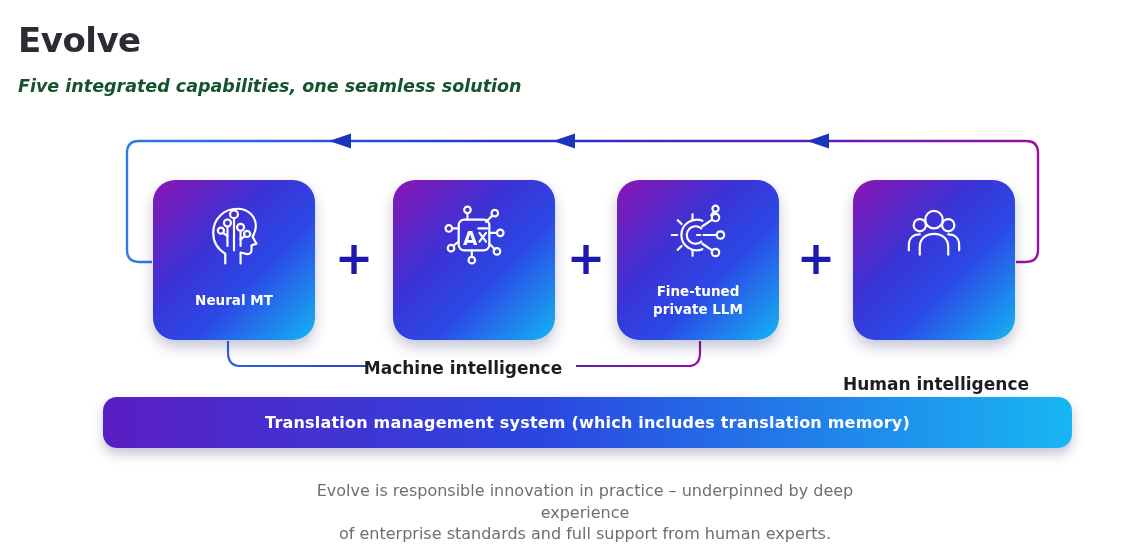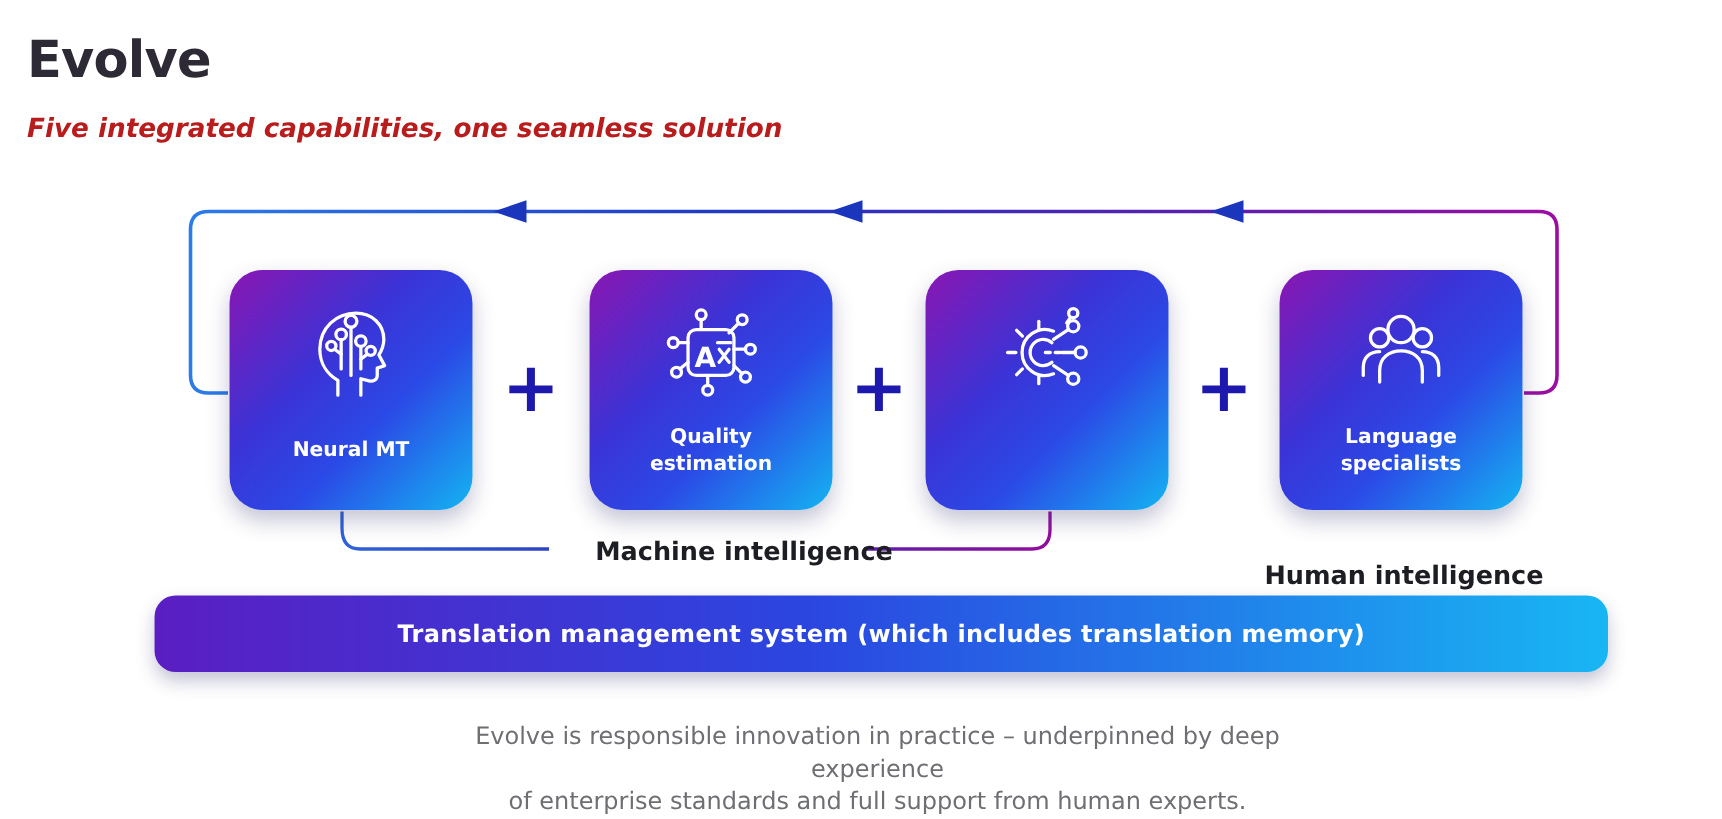--- a/index.html
+++ b/index.html
@@ -11,21 +11,21 @@
     font-family:"DejaVu Sans","Liberation Sans",sans-serif;
     padding-left:45px;
   }
   
   .title{
     position:absolute;left:18px;top:20px;
     font-size:34px;font-weight:800;color:#2d2a35;letter-spacing:-.5px;
   }
   .subtitle{
     position:absolute;left:18px;top:76px;
-    font-size:17.5px;font-weight:700;font-style:italic;color:#b91c1c;
+    font-size:17.5px;font-weight:700;font-style:italic;color:#14532d;
   }
   
   svg.connectors{position:absolute;left:0;top:0;width:1148px;height:546px;pointer-events:none;}
   
   .card{
     position:absolute;top:180px;width:162px;height:160px;
     border-radius:22px;
     background:linear-gradient(135deg,#8a16b2 0%,#3b33d6 38%,#2b49e6 62%,#14b4f2 100%);
     box-shadow:0 7px 14px rgba(50,50,110,.28);
   }
@@ -138,22 +138,20 @@
         <line x1="46" y1="40" x2="51" y2="45"></line>
           <circle cx="53" cy="47" r="3"></circle>
         <line x1="30" y1="46" x2="30" y2="52"></line>
           <circle cx="30" cy="55" r="3"></circle>
         <line x1="18" y1="26" x2="12" y2="26"></line>
           <circle cx="9" cy="26" r="3"></circle>
         <line x1="18" y1="38" x2="13" y2="42"></line>
           <circle cx="11" cy="44" r="3"></circle>
       </svg>
     </div>
-    <div class="card-label">Quality
-estimation</div>
   </div>
 
   <div class="plus" style="left:586px">+</div>
 
   <div class="card" style="left:617px">
     <div class="icon">
       <svg viewBox="0 0 64 64" fill="none" stroke="#ffffff" stroke-width="2" stroke-linecap="round" stroke-linejoin="round">
         <path d="M36 19 A 14 14 0 1 0 36 45"></path>
         <line x1="27" y1="18" x2="27" y2="13"></line>
         <line x1="17" y1="22" x2="13.5" y2="18.5"></line>
@@ -165,40 +163,40 @@
         <line x1="36" y1="24" x2="45" y2="18"></line>
           <circle cx="48" cy="16" r="3.4"></circle>
         <line x1="41" y1="32" x2="49" y2="32"></line>
           <circle cx="52.5" cy="32" r="3.4"></circle>
         <line x1="36" y1="40" x2="45" y2="46"></line>
           <circle cx="48" cy="48" r="3.4"></circle>
         <line x1="44" y1="14" x2="46" y2="11"></line>
           <circle cx="48" cy="8" r="2.8"></circle>
       </svg>
     </div>
+    <div class="card-label">Fine-tuned
+private LLM</div>
   </div>
 
   <div class="plus" style="left:816px">+</div>
 
   <div class="card" style="left:853px">
     <div class="icon">
       <svg viewBox="0 0 64 64" fill="none" stroke="#ffffff" stroke-width="2" stroke-linecap="round" stroke-linejoin="round">
         <circle cx="19" cy="23" r="5.6"></circle>
         <circle cx="45" cy="23" r="5.6"></circle>
         <circle cx="32" cy="18" r="8"></circle>
         <path d="M9 46 V41 C9 35 13 31.5 19 31.5"></path>
         <path d="M55 46 V41 C55 35 51 31.5 45 31.5"></path>
         <path d="M19 50 V43 C19 35 25 31 32 31 C39 31 45 35 45 43 V50"></path>
       </svg>
     </div>
-    <div class="card-label">Language
-specialists</div>
-  </div>
-
-  <div class="group-label" style="left:496px;top:368px">Machine intelligence</div>
+  </div>
+
+  <div class="group-label" style="left:463px;top:368px">Machine intelligence</div>
   <div class="group-label" style="left:936px;top:384px">Human intelligence</div>
 
   <div class="tms-bar">
     <span class="tms-label">Translation management system (which includes translation memory)</span>
   </div>
 
   <div class="caption">Evolve is responsible innovation in practice – underpinned by deep experience
 of enterprise standards and full support from human experts.</div>
 
 </div>

